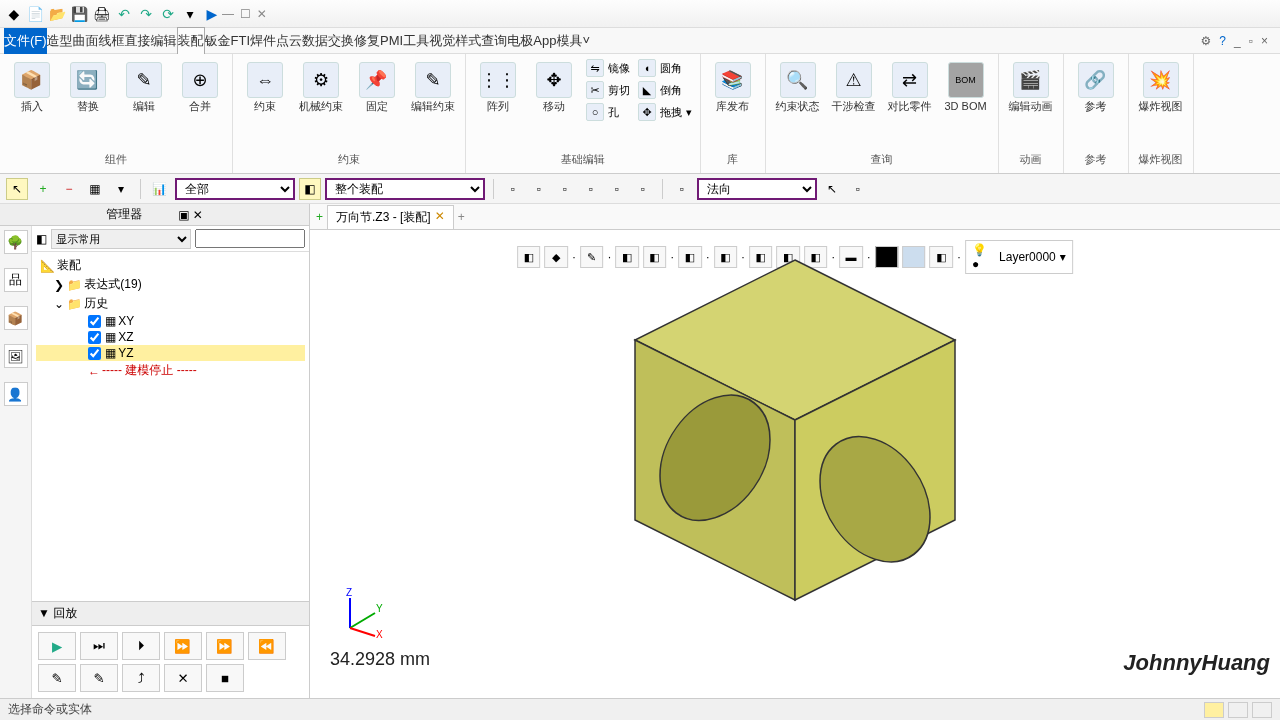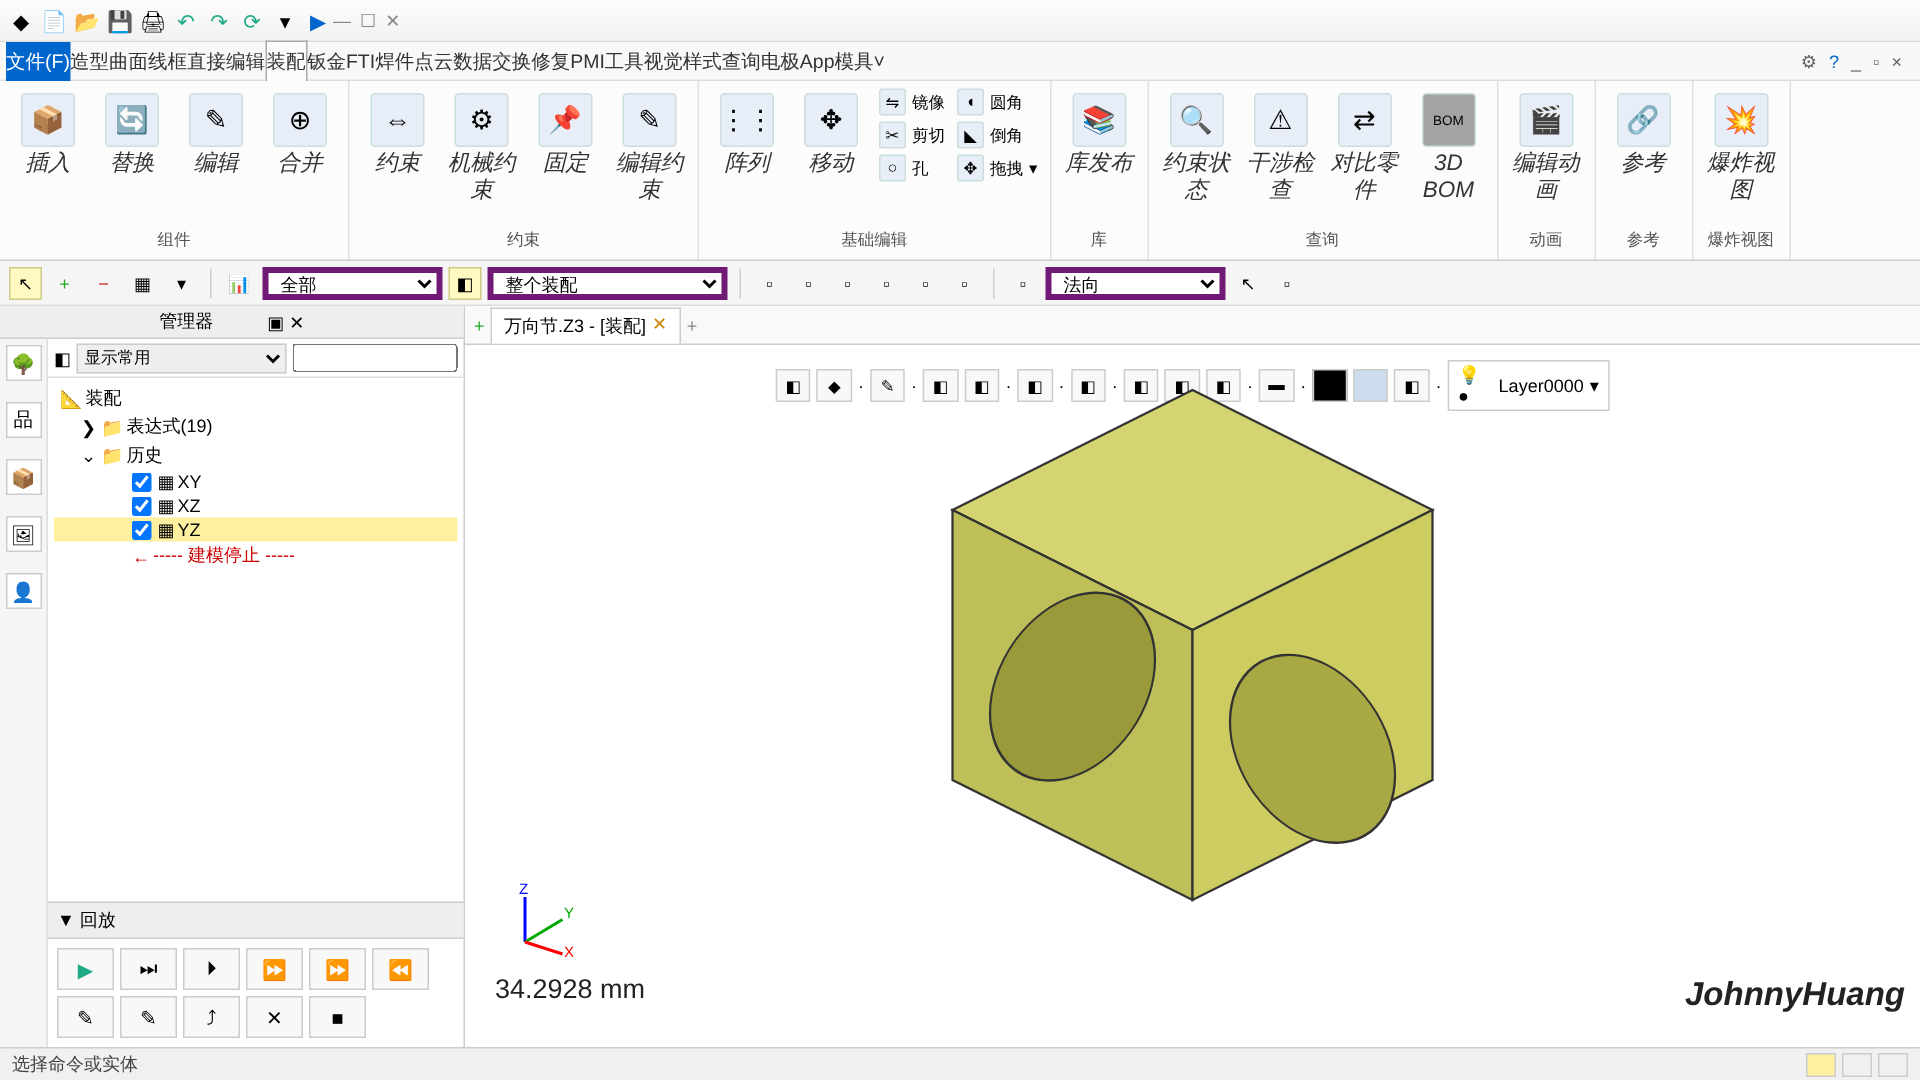--- a/index.html
+++ b/index.html
@@ -12,26 +12,26 @@
 .menubar { height: 26px; background: #f8f8f8; border-bottom: 1px solid #ddd; display: flex; align-items: center; padding: 0 4px; }
 .menubar .tab { padding: 4px 0; color: #333; cursor: pointer; font-size: 13px; }
 .menubar .tab.active { background: #0066cc; color: #fff; }
 .menubar .right { margin-left: auto; display: flex; gap: 8px; align-items: center; color: #666; padding-right: 8px; }
 .ribbon { height: 120px; background: #fcfcfc; border-bottom: 1px solid #ccc; display: flex; }
 .ribbon-group { border-right: 1px solid #e0e0e0; padding: 4px 6px; display: flex; flex-direction: column; }
 .ribbon-group .tools { flex: 1; display: flex; gap: 4px; align-items: flex-start; }
 .ribbon-group .grplabel { text-align: center; font-size: 11px; color: #555; padding: 2px 0; }
 .tool-lg { width: 52px; display: flex; flex-direction: column; align-items: center; gap: 2px; cursor: pointer; padding-top: 4px; }
 .tool-lg .ico { width: 36px; height: 36px; background: #e8eef8; border: 1px solid #cdd; border-radius: 3px; display: flex; align-items: center; justify-content: center; font-size: 18px; }
-.tool-lg .lbl { font-size: 15px; color: #333; text-align: center; line-height: 1.2; font-style: italic; }
+.tool-lg .lbl { font-size: 11px; color: #333; text-align: center; line-height: 1.2; }
 .tool-col { display: flex; flex-direction: column; gap: 2px; }
 .tool-sm { display: flex; align-items: center; gap: 4px; cursor: pointer; padding: 1px 2px; font-size: 11px; }
 .tool-sm .ico { width: 18px; height: 18px; background: #e8eef8; border: 1px solid #cdd; border-radius: 2px; display: inline-flex; align-items: center; justify-content: center; font-size: 11px; }
 .toolbar2 { height: 30px; background: #f5f5f5; border-bottom: 1px solid #ddd; display: flex; align-items: center; padding: 0 6px; gap: 4px; }
-.toolbar2 select, .toolbar2 input { height: 22px; border: 4px solid #701a75; font-size: 12px; padding: 0 4px; background: #fff; }
+.toolbar2 select, .toolbar2 input { height: 22px; border: 2px solid #701a75; font-size: 12px; padding: 0 4px; background: #fff; }
 .toolbar2 .sep { width: 1px; height: 20px; background: #ccc; margin: 0 4px; }
 .toolbar2 .tbtn { width: 22px; height: 22px; display: inline-flex; align-items: center; justify-content: center; border: 1px solid transparent; cursor: pointer; }
 .main { display: flex; height: 494px; }
 .sidebar { width: 310px; border-right: 1px solid #ccc; display: flex; flex-direction: column; background: #fff; }
 .panel-title { height: 22px; background: #eee; border-bottom: 1px solid #ccc; padding: 0 6px; display: flex; align-items: center; font-size: 12px; justify-content: center; gap: 36px; }
 .side-body { display: flex; flex: 1; }
 .side-icons { width: 32px; background: #f5f5f5; border-right: 1px solid #ddd; display: flex; flex-direction: column; align-items: center; padding-top: 4px; gap: 14px; }
 .side-icons span { width: 24px; height: 24px; display: inline-flex; align-items: center; justify-content: center; border: 1px solid #ccc; background: #fff; font-size: 13px; }
 .tree-area { flex: 1; display: flex; flex-direction: column; }
 .tree-toolbar { height: 26px; border-bottom: 1px solid #ddd; display: flex; align-items: center; padding: 0 4px; gap: 4px; }

